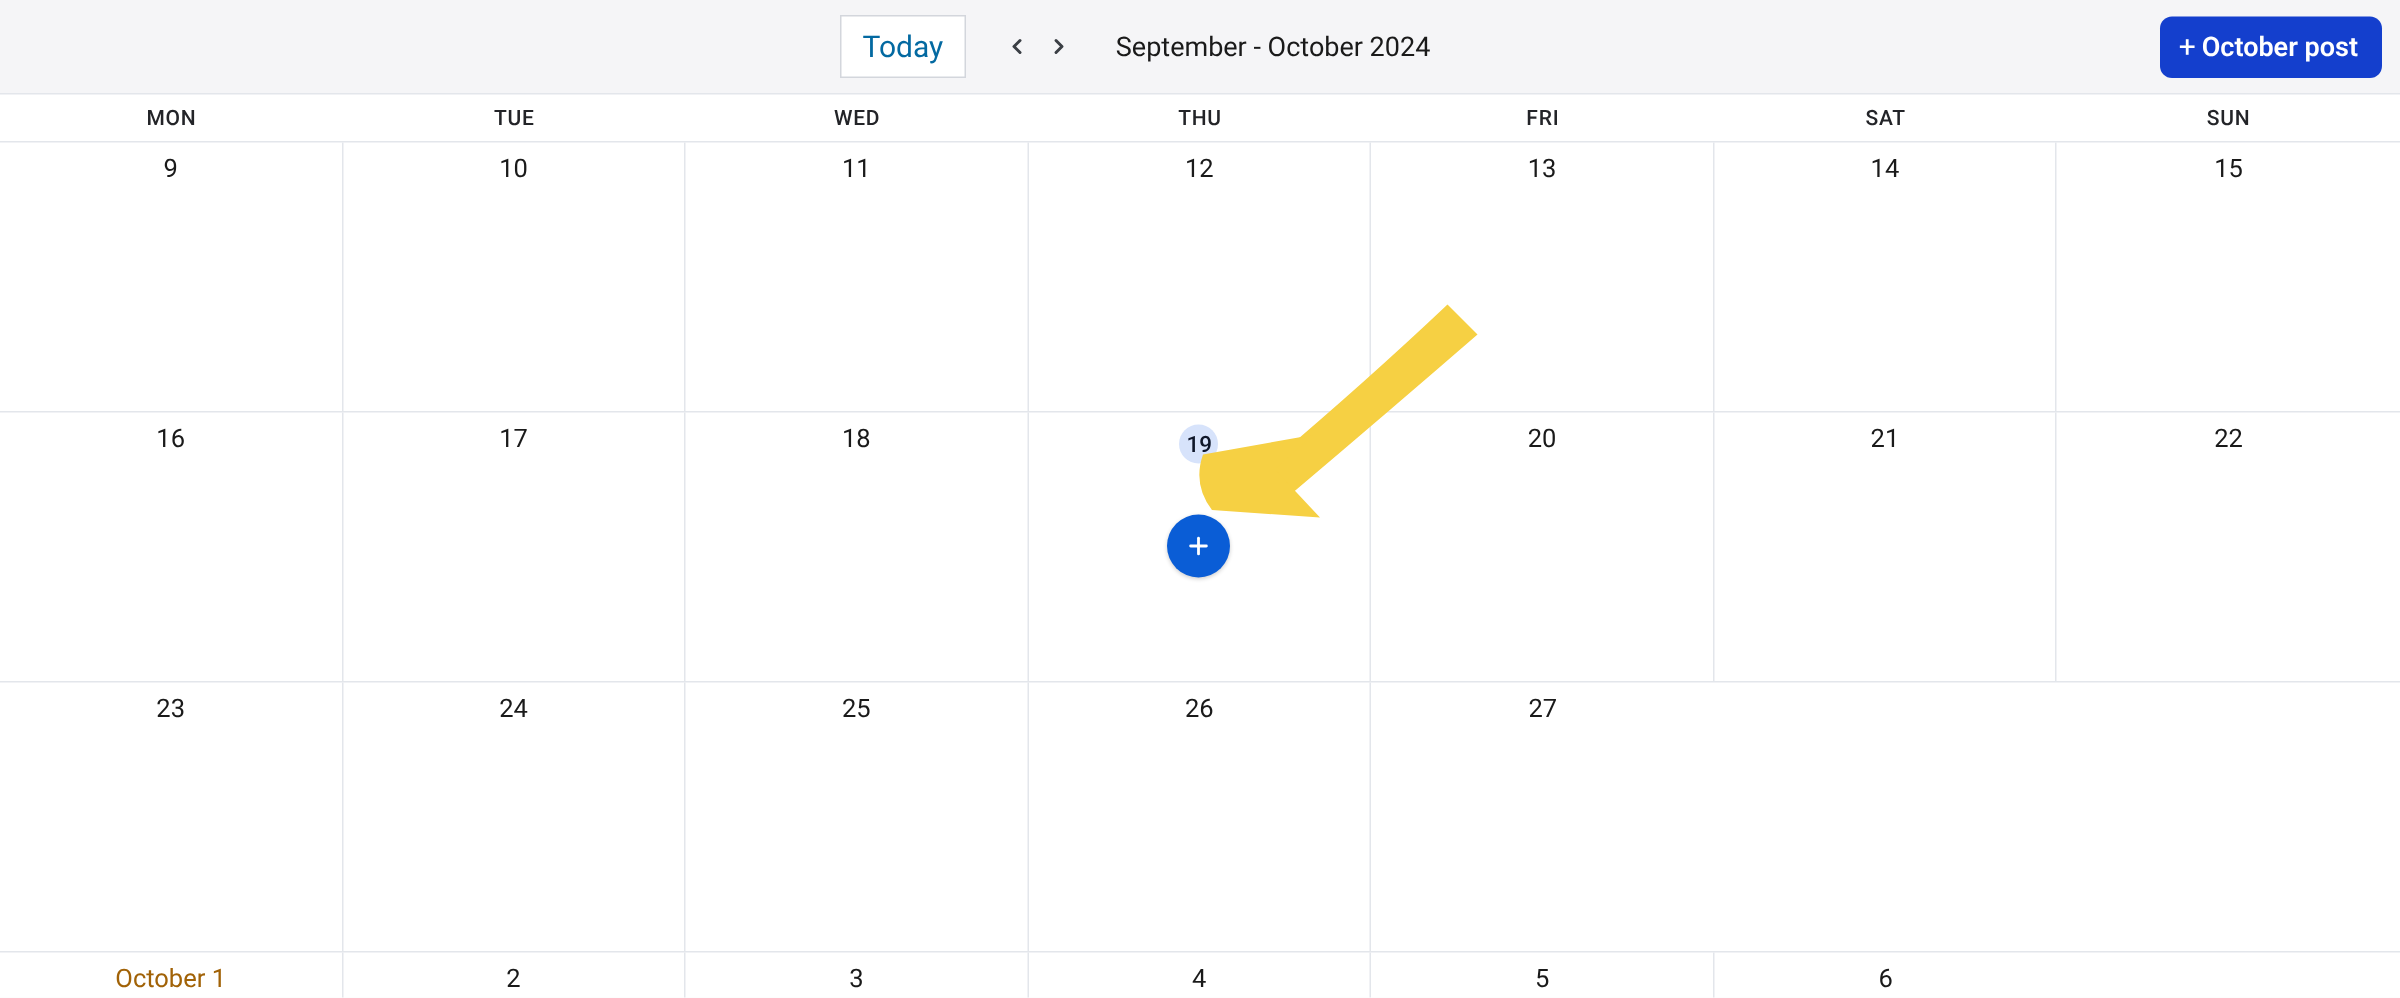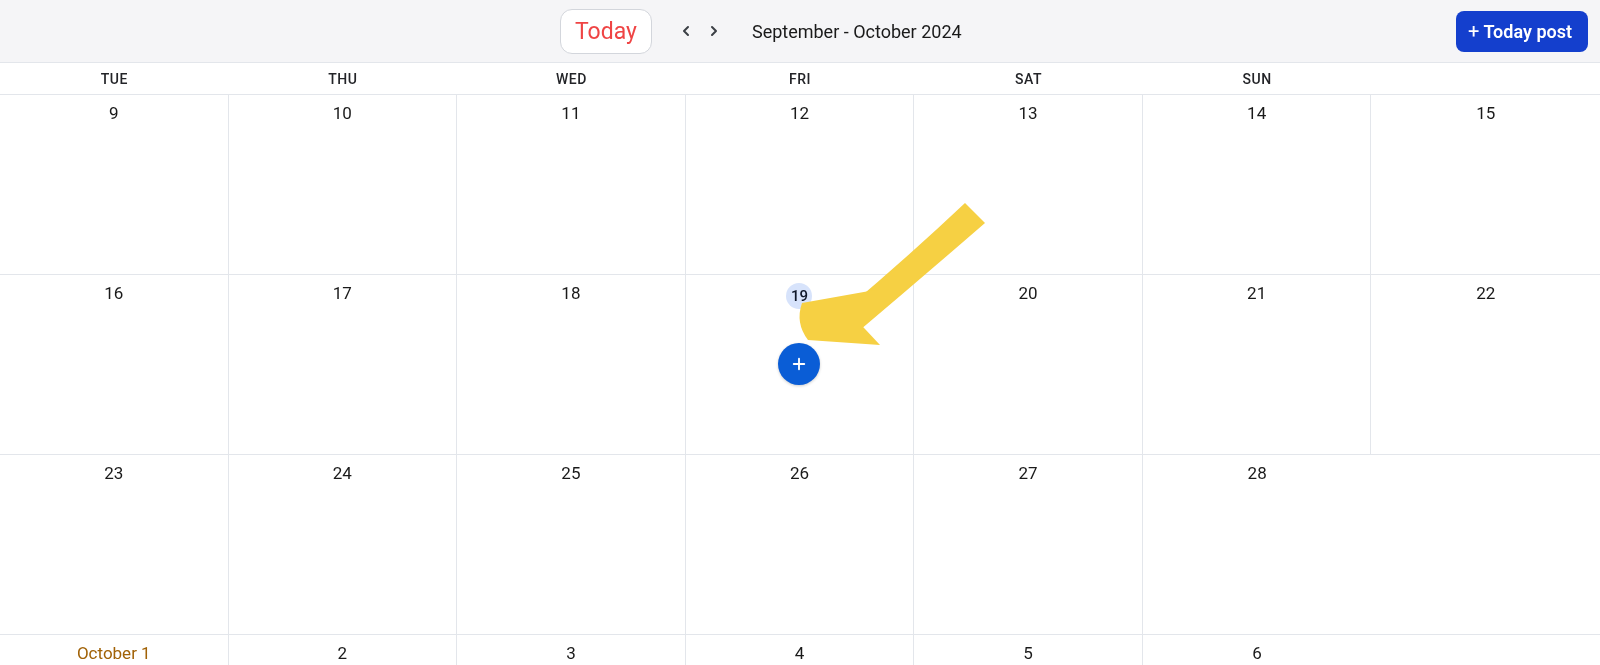--- a/index.html
+++ b/index.html
@@ -31,24 +31,24 @@
       display: flex;
       align-items: center;
       margin-left: auto;
       position: absolute;
       left: 560px;
       gap: 8px;
     }
     .today-button {
       background: #ffffff;
       border: 1px solid #d3d6dc;
-      border-radius: 12px;
+      border-radius: 0;
       padding: 8px 14px;
-      font-size: 23px;
-      color: #ef4444;
+      font-size: 20px;
+      color: #0369a1;
       cursor: pointer;
       font-family: inherit;
     }
     .nav-arrows {
       display: flex;
       align-items: center;
       gap: 4px;
       margin-left: 14px;
     }
     .nav-arrow {
@@ -195,29 +195,30 @@
         <svg viewBox="0 0 24 24" fill="none" stroke="currentColor" stroke-width="3" stroke-linecap="round" stroke-linejoin="round">
             <polyline points="9 18 15 12 9 6"></polyline>
           </svg>
       </div>
     </div>
     <div class="date-range">September - October 2024</div>
   </div>
 
   <button class="create-post-button">
     <span class="plus-glyph">+</span>
-    <span>Today post</span>
+    <span>October post</span>
   </button>
 </div>
 
 <div class="calendar">
   <div class="weekday-row">
+    <div class="weekday-cell">MON</div>
     <div class="weekday-cell">TUE</div>
+    <div class="weekday-cell">WED</div>
     <div class="weekday-cell">THU</div>
-    <div class="weekday-cell">WED</div>
     <div class="weekday-cell">FRI</div>
     <div class="weekday-cell">SAT</div>
     <div class="weekday-cell">SUN</div>
   </div>
 
   <div class="weeks">
 
     <div class="week-row">
       <div class="day-cell"><span class="day-number">9</span></div>
       <div class="day-cell"><span class="day-number">10</span></div>
@@ -245,21 +246,20 @@
       <div class="day-cell"><span class="day-number">21</span></div>
       <div class="day-cell"><span class="day-number">22</span></div>
     </div>
 
     <div class="week-row">
       <div class="day-cell"><span class="day-number">23</span></div>
       <div class="day-cell"><span class="day-number">24</span></div>
       <div class="day-cell"><span class="day-number">25</span></div>
       <div class="day-cell"><span class="day-number">26</span></div>
       <div class="day-cell"><span class="day-number">27</span></div>
-      <div class="day-cell"><span class="day-number">28</span></div>
     </div>
 
     <div class="week-row last">
       <div class="day-cell"><span class="month-label">October 1</span></div>
       <div class="day-cell"><span class="day-number">2</span></div>
       <div class="day-cell"><span class="day-number">3</span></div>
       <div class="day-cell"><span class="day-number">4</span></div>
       <div class="day-cell"><span class="day-number">5</span></div>
       <div class="day-cell"><span class="day-number">6</span></div>
     </div>

